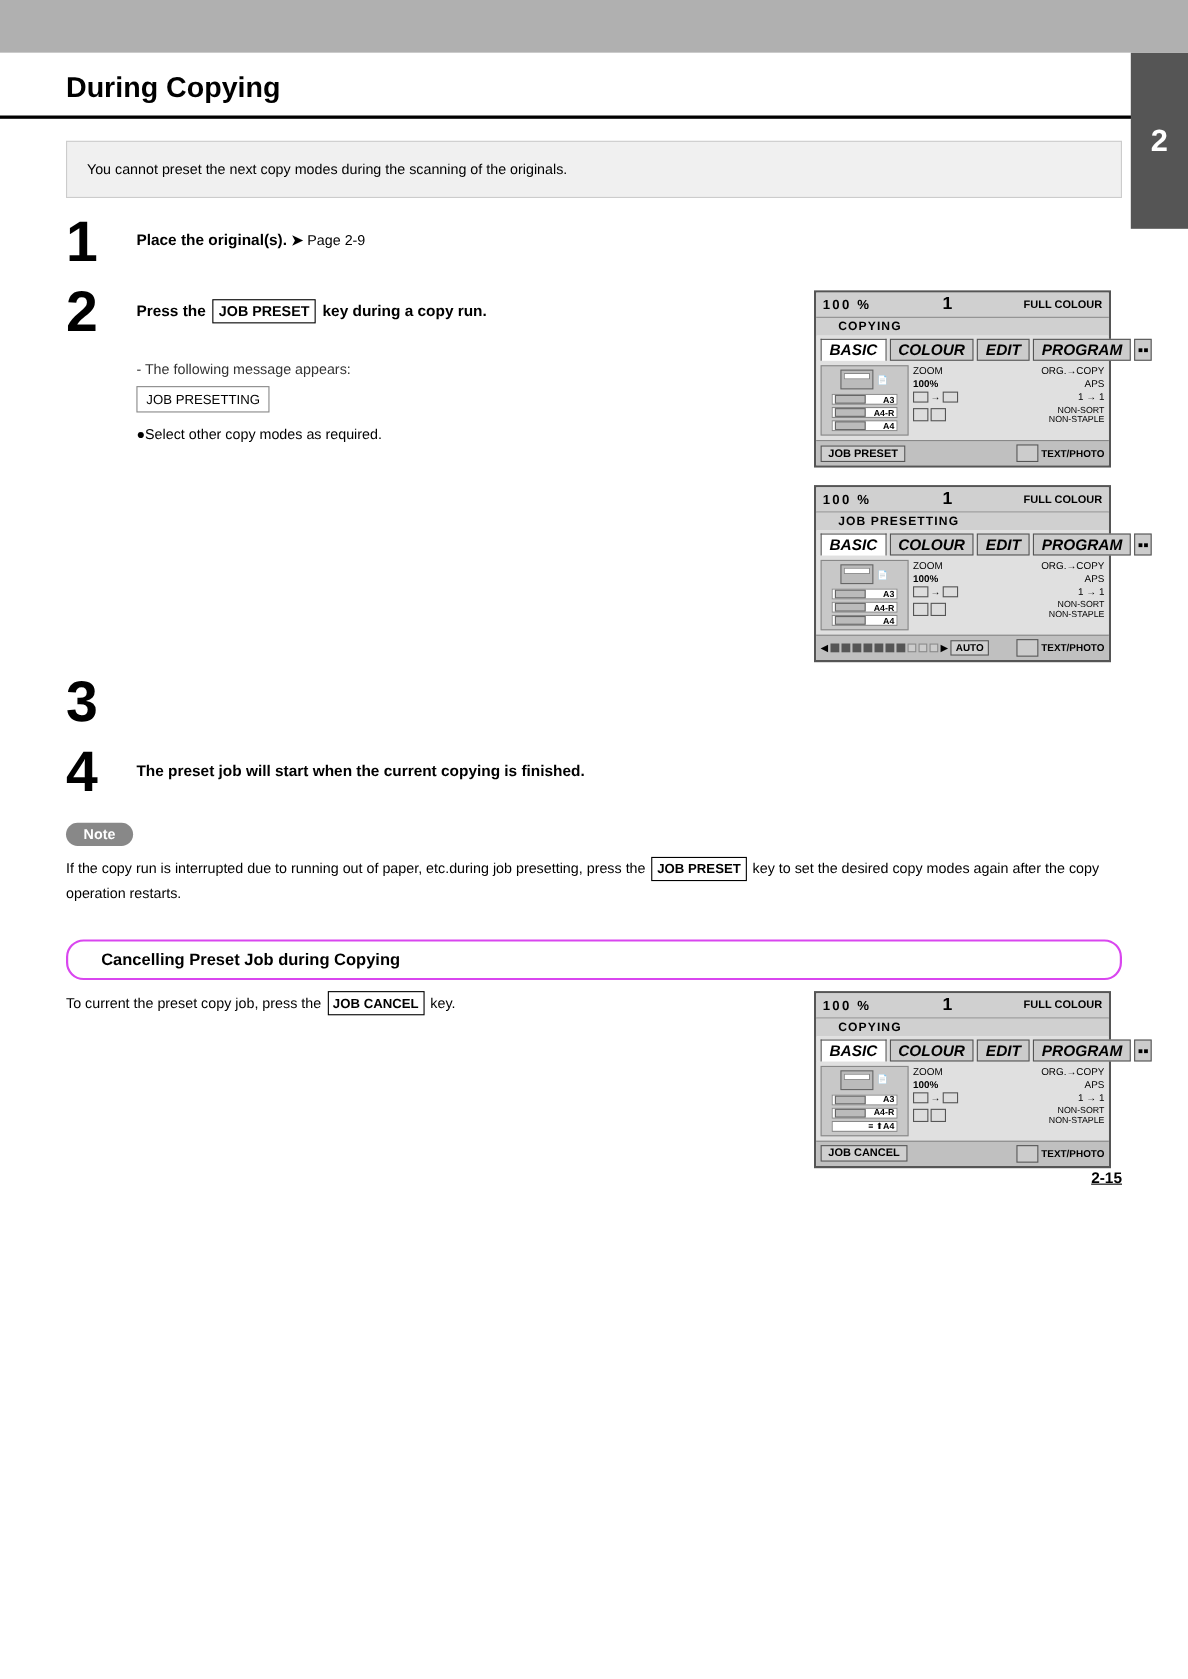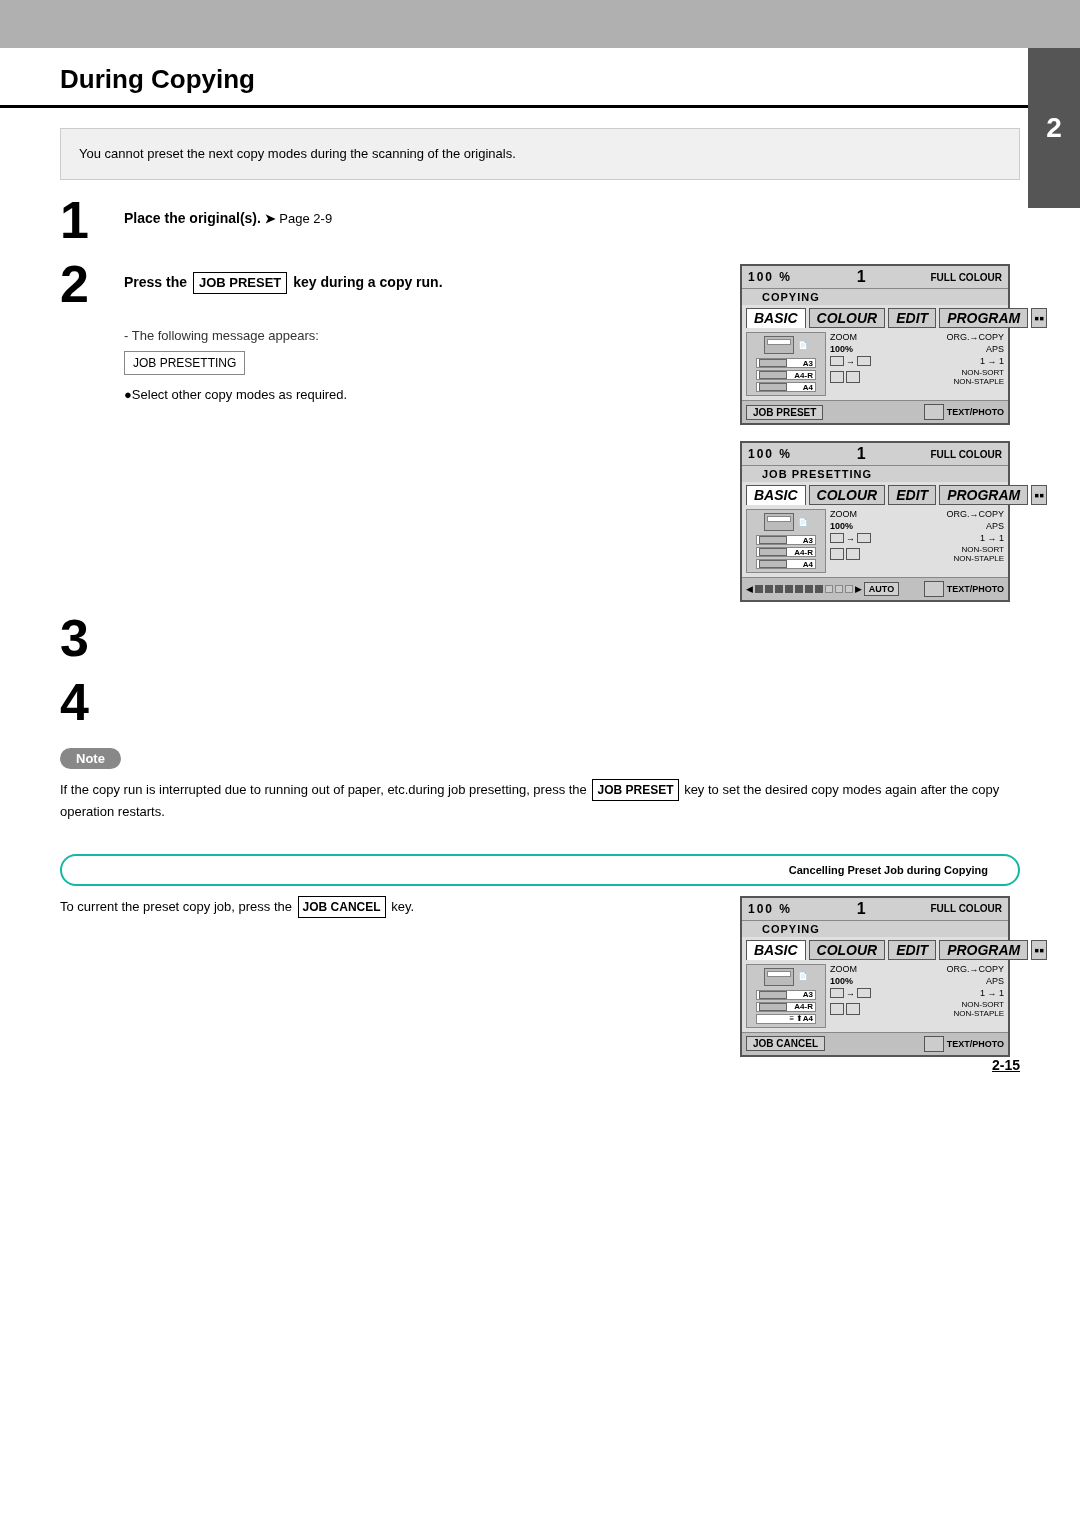--- a/index.html
+++ b/index.html
@@ -317,27 +317,27 @@
       border: 1.5px solid #000;
       padding: 0px 4px;
       font-size: 12px;
       font-weight: bold;
       background: #fff;
       margin: 0 2px;
     }
 
     
     .subsection-bar {
-      border: 2px solid #14b8a6;
+      border: 2px solid #d946ef;
       border-radius: 16px;
       padding: 8px 30px;
       display: inline-block;
-      font-size: 11px;
-      font-weight: bold;
-      text-align: right;
+      font-size: 15px;
+      font-weight: bold;
+      text-align: left;
       margin: 10px 60px;
       width: calc(100% - 120px);
     }
 
     
     .cancel-section {
       margin: 0 60px;
     }
 
     .cancel-text {
@@ -626,20 +626,23 @@
         </div>
       </div>
     </div>
 
     <div class="step-row">
       <div class="step-number">3</div>
     </div>
 
     <div class="step-row">
       <div class="step-number">4</div>
+      <div class="step-content">
+        <div class="step-text">The preset job will start when the current copying is finished.</div>
+      </div>
     </div>
 
   </div>
 
   
   <div class="note-section">
     <div class="note-badge">Note</div>
     <div class="note-text">
       <span>If the copy run is interrupted due to running out of paper, etc.during job presetting, press the</span>
       <span class="key-box">JOB PRESET</span>

